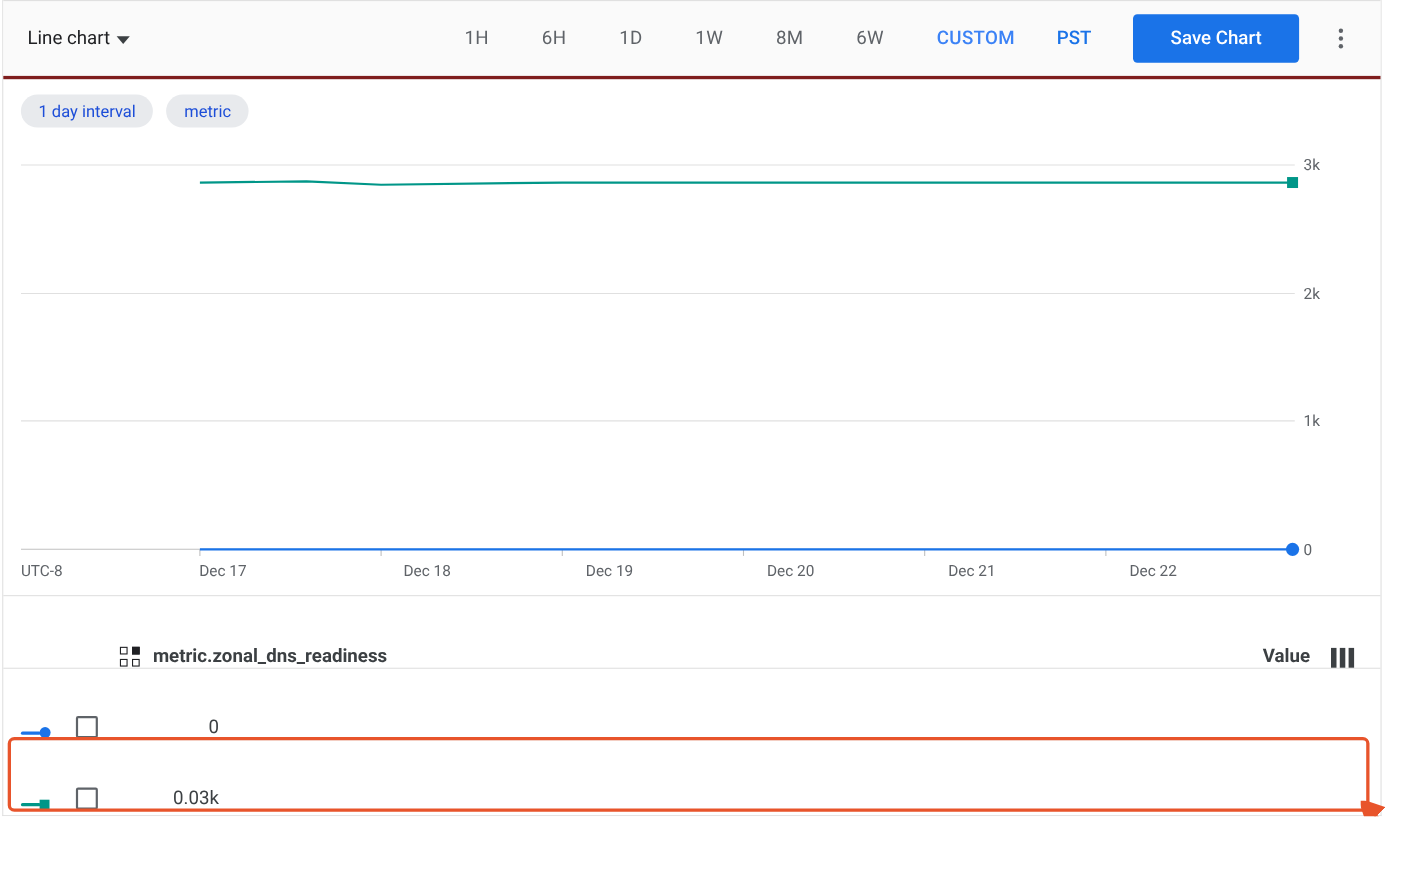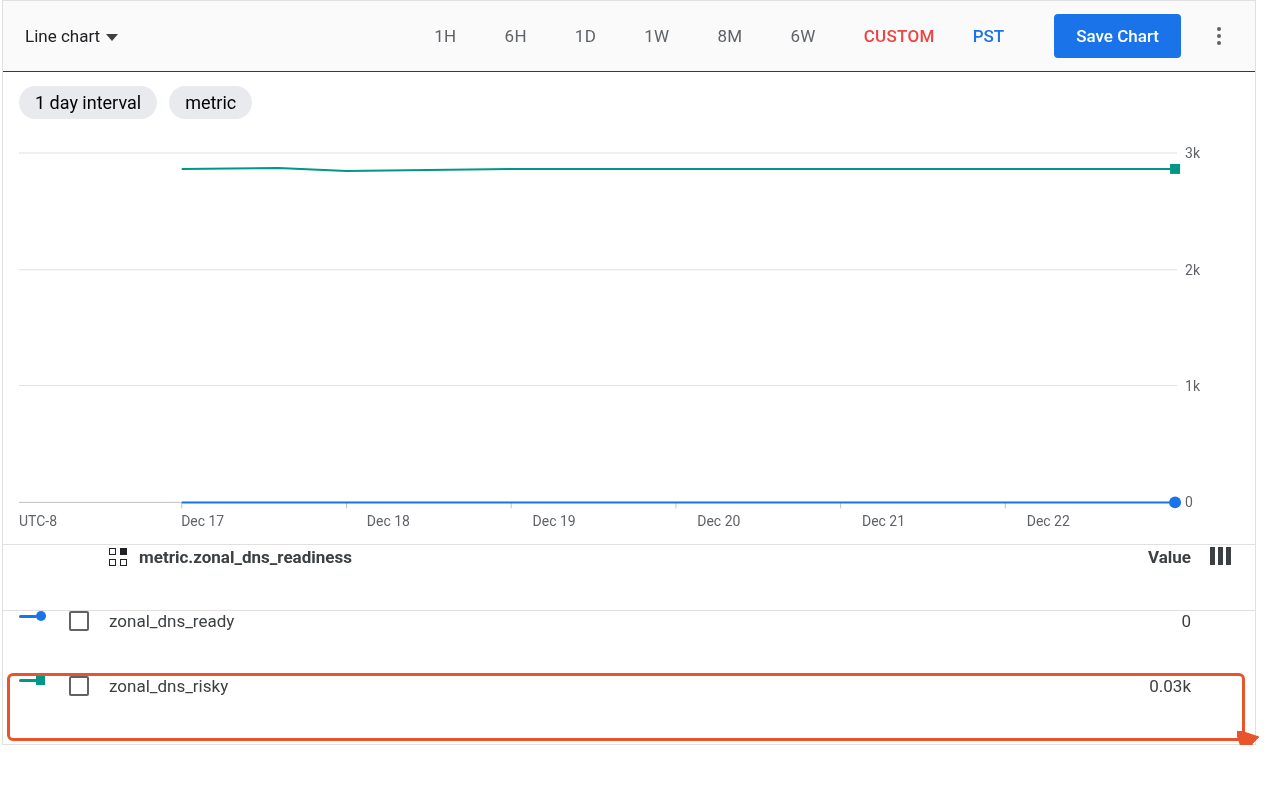--- a/index.html
+++ b/index.html
@@ -16,21 +16,21 @@
     border-top: none;
     margin: 0 0 0 2px;
   }
   
   .toolbar {
     display: flex;
     align-items: center;
     height: 72px;
     padding: 0 16px;
     border-top: 1px solid #e0e0e0;
-    border-bottom: 1px solid #7f1d1d;
+    border-bottom: 3px solid #7f1d1d;
     background: #fafafa;
     gap: 12px;
   }
   .chart-type {
     display: flex;
     align-items: center;
     gap: 6px;
     font-size: 17px;
     color: #202124;
     cursor: pointer;
@@ -46,52 +46,52 @@
   .spacer { flex: 1; }
   .ranges {
     display: flex;
     align-items: center;
     gap: 32px;
     font-size: 17px;
     color: #5f6368;
     justify-content: center;
   }
   .range-btn { cursor: pointer; padding: 4px 8px; letter-spacing: 0.3px; }
-  .range-btn.active { color: #ef4444; font-weight: 500; }
+  .range-btn.active { color: #3b82f6; font-weight: 500; }
   .tz-btn { color: #1a73e8; font-weight: 500; cursor: pointer; padding: 4px 10px; margin-left: 8px; font-size: 17px; }
   .save-btn {
     background: #1a73e8;
     color: #fff;
     font-size: 17px;
     font-weight: 500;
-    padding: 12px 22px;
+    padding: 12px 34px;
     border-radius: 4px;
     cursor: pointer;
-    margin-left: 28px;
+    margin-left: 16px;
     user-select: none;
   }
   .overflow {
     width: 40px; height: 40px;
     display: flex; flex-direction: column;
     align-items: center; justify-content: center;
     gap: 3px; cursor: pointer; margin-left: 6px;
   }
   .overflow .dot { width: 4px; height: 4px; background: #5f6368; border-radius: 50%; }
 
   
   .chips {
     display: flex; gap: 12px;
     padding: 14px 16px 4px 16px;
   }
   .chip {
     background: #e8eaed;
-    color: #000000;
+    color: #1d4ed8;
     border-radius: 18px;
     padding: 6px 16px;
-    font-size: 18px;
+    font-size: 15px;
     cursor: pointer;
   }
 
   
   .chart-wrap {
     position: relative;
     padding: 10px 42px 12px 16px;
   }
   svg.chart { display: block; width: 100%; }
   .grid-line { stroke: #e0e0e0; stroke-width: 1; }
@@ -99,21 +99,21 @@
   .tick-label { font-size: 14px; fill: #5f6368; }
   .y-label { font-size: 14px; fill: #5f6368; }
   .teal-line { stroke: #009688; stroke-width: 2; fill: none; }
   .teal-sq { fill: #009688; }
   .blue-line { stroke: #1a73e8; stroke-width: 2; fill: none; }
   .blue-dot { fill: #1a73e8; }
 
   
   .legend-header, .legend-row {
     display: flex;
-    align-items: flex-start;
+    align-items: flex-end;
     padding: 0 24px 0 16px;
     border-top: 1px solid #e0e0e0;
   }
   .legend-header { height: 66px; padding-top: 2px; }
   .legend-row { height: 64px; }
   .col-swatch { width: 50px; display:flex; justify-content:flex-start; }
   .col-chk { width: 40px; display:flex; align-items:center; }
   .col-name { flex: 1; font-size: 17px; color: #3c4043; }
   .col-value { width: 90px; text-align: right; font-size: 17px; color: #3c4043; }
   .col-columns-icon { width: 40px; display:flex; justify-content:flex-end; }
@@ -249,36 +249,34 @@
   <div class="legend-row">
     <div class="col-swatch">
       <span class="swatch">
         <span class="sw-bar" style="background:#1a73e8"></span>
         <span class="sw-circle" style="background:#1a73e8"></span>
       </span>
     </div>
     <div class="col-chk">
         <div class="cbx"></div>
       </div>
-    <div class="col-name">zonal_dns_ready</div>
     <div class="col-value">0</div>
     <div class="col-columns-icon"></div>
   </div>
 
   <div class="legend-row highlight-row" style="position:relative;">
     <div class="col-swatch">
       <span class="swatch">
         <span class="sw-bar" style="background:#009688"></span>
         <span class="sw-square" style="background:#009688"></span>
       </span>
     </div>
     <div class="col-chk">
         <div class="cbx"></div>
       </div>
-    <div class="col-name">zonal_dns_risky</div>
     <div class="col-value">0.03k</div>
     <div class="col-columns-icon"></div>
     <svg width="50" height="50" style="position:absolute; right:-44px; bottom:-42px;">
       <defs>
         <marker id="ah" markerWidth="8" markerHeight="8" refX="2" refY="4" orient="auto">
           <path d="M0,0 L8,4 L0,8 Z" fill="#e8542b"></path>
         </marker>
       </defs>
       <line x1="44" y1="44" x2="10" y2="10" stroke="#e8542b" stroke-width="3" marker-end="url(#ah)"></line>
     </svg>

